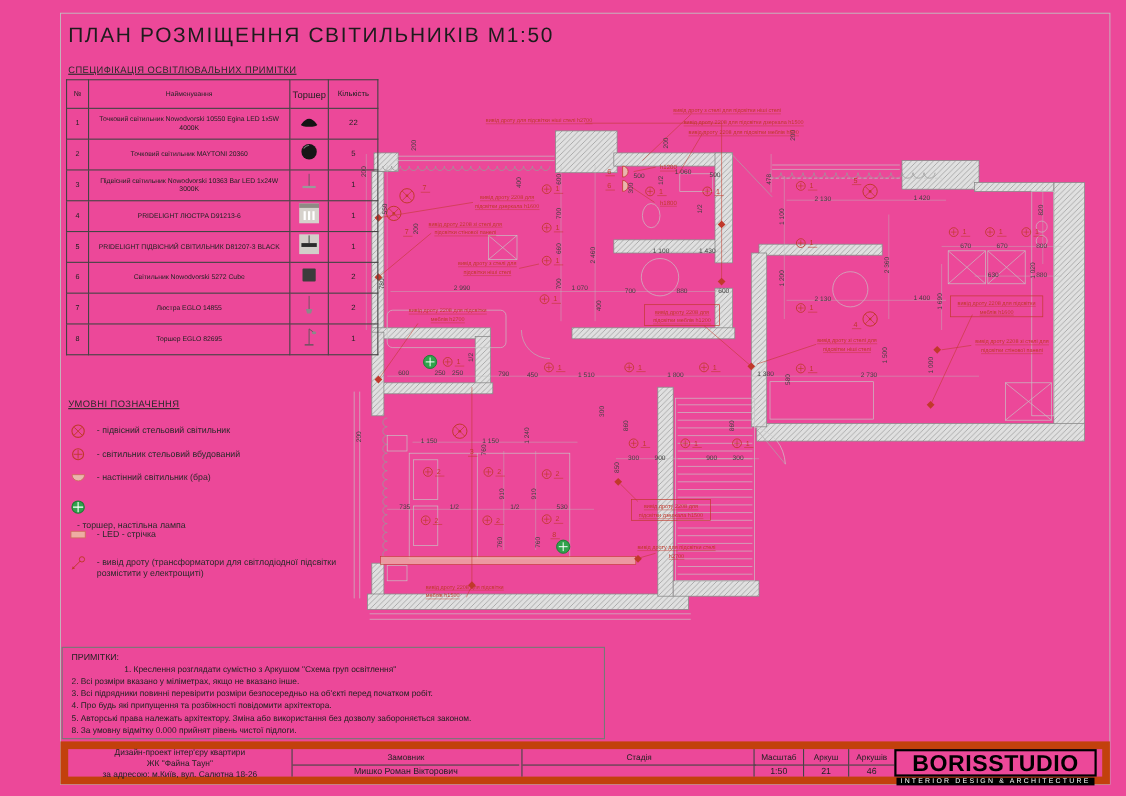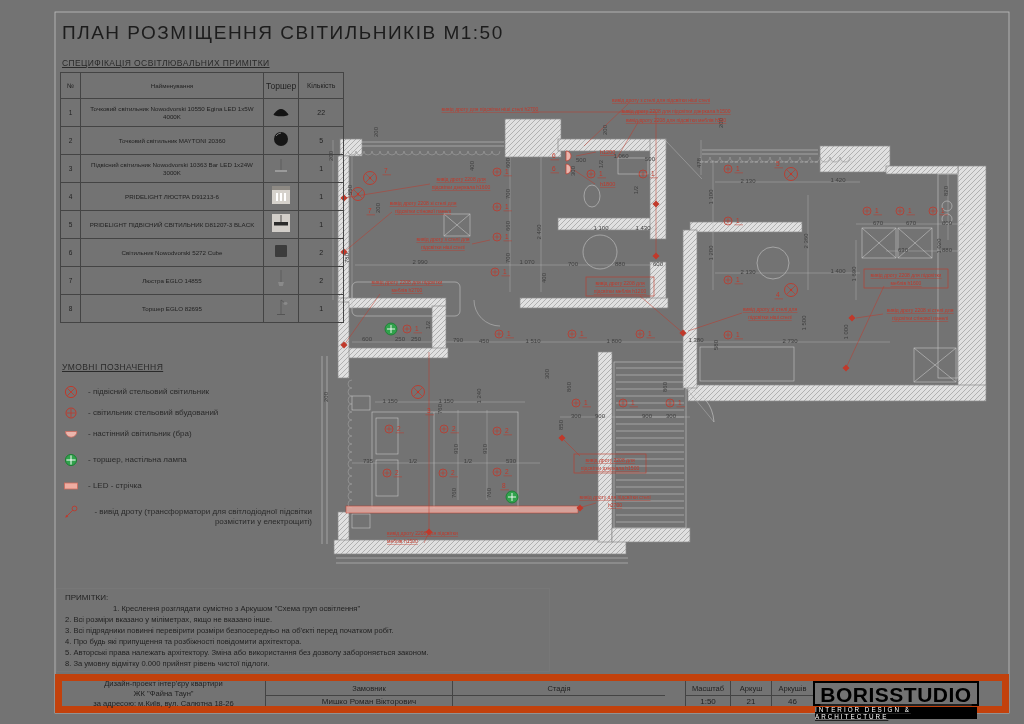--- a/index.html
+++ b/index.html
@@ -1,52 +1,52 @@
 <!DOCTYPE html>
 <html><head>
 <meta charset="utf-8">
 <style>
   html,body{margin:0;padding:0;background:#fff;}
   body{font-family:"Liberation Sans","DejaVu Sans",sans-serif;color:#222;}
-  #sheet{position:relative;width:1024px;height:724px;background:#737373;overflow:hidden;}
+  #sheet{position:relative;width:1024px;height:724px;background:#ec4899;overflow:hidden;}
   #plan-svg{position:absolute;left:0;top:0;}
   .abs{position:absolute;}
   #title{left:62px;top:22px;font-size:19px;font-weight:300;letter-spacing:1.5px;color:#1c1c1c;white-space:nowrap;}
   .sec-head{font-size:8.5px;letter-spacing:.4px;text-decoration:underline;color:#2a2a2a;white-space:nowrap;}
   
   #spec-table{left:60px;top:72px;border-collapse:collapse;}
   #spec-table td,#spec-table th{border:1px solid #444;padding:0 2px;text-align:center;vertical-align:middle;}
   #spec-table th{font-weight:normal;font-size:8.5px;}
   #spec-table .c-num{width:15px;font-size:6.5px;}
   #spec-table .c-name{width:178px;font-size:6.2px;line-height:7.5px;}
   #spec-table .c-sk{width:30px;}
   #spec-table .c-qty{width:40px;font-size:7px;}
   #spec-table thead tr{height:26px;}
   #spec-table tbody tr{height:28px;}
   
   #legend{left:62px;top:362px;width:250px;}
-  .lg-item{position:absolute;left:0;display:flex;align-items:flex-start;text-align:right;}
+  .lg-item{position:absolute;left:0;display:flex;align-items:flex-start;}
   .lg-ico{width:18px;height:16px;flex:0 0 18px;display:flex;align-items:center;justify-content:center;}
   .lg-txt{font-size:8px;line-height:10px;color:#2a2a2a;padding-left:8px;padding-top:3px;}
   
   #notes{left:56px;top:588px;width:492px;height:82px;border:1px solid #777;}
   #notes-head{position:absolute;left:8px;top:4px;font-size:8px;color:#222;}
   .note-line{position:absolute;left:8px;font-size:7.6px;color:#222;white-space:nowrap;}
   
   #tblock{left:55px;top:674px;width:954px;height:39px;border:7px solid #c2410c;box-sizing:border-box;}
   .tb-cell{position:absolute;top:0;height:100%;border-left:1px solid #444;box-sizing:border-box;}
   .tb-label{position:absolute;left:0;right:0;top:0;height:15px;line-height:15px;text-align:center;font-size:7.5px;border-bottom:1px solid #444;box-sizing:border-box;white-space:nowrap;}
   .tb-value{position:absolute;left:0;right:0;top:15px;bottom:0;display:flex;align-items:center;justify-content:center;font-size:8px;white-space:nowrap;}
   #tb-project{left:0;width:203px;border-left:none;display:flex;flex-direction:column;align-items:center;justify-content:center;font-size:7.6px;line-height:10px;}
   #tb-customer{left:203px;width:207px;}
-  #tb-stage{left:390px;width:213px;padding-left:44px;}
+  #tb-stage{left:412px;width:213px;padding-left:44px;}
   #tb-scale{left:623px;width:45px;}
   #tb-sheet{left:668px;width:41px;}
   #tb-sheets{left:709px;width:42px;}
-  #tb-logo{left:751px;width:166px;border:2.5px solid #000;box-sizing:border-box;display:flex;flex-direction:column;text-decoration:underline;}
+  #tb-logo{left:751px;width:184px;border:2.5px solid #000;box-sizing:border-box;display:flex;flex-direction:column;}
   #logo-name{flex:1;display:flex;align-items:center;justify-content:center;font-size:21px;font-weight:bold;letter-spacing:.5px;color:#000;}
   #logo-sub{height:12px;background:#000;color:#fff;font-size:6.3px;letter-spacing:2px;display:flex;align-items:center;justify-content:center;}
 </style>
 </head>
 <body>
 
 <div id="sheet">
 
   <svg id="plan-svg" width="1024" height="724" viewBox="0 0 1024 724">
       <defs>
@@ -715,21 +715,21 @@
         <span class="lg-txt">- світильник стельовий вбудований</span>
       </div>
       <div class="lg-item" style="top: 64px; width: 250px;">
         <span class="lg-ico">
           <svg width="16" height="16" viewBox="0 0 16 16">
             <path d="M2.5,5.5 A5.7,5.7 0 0 0 13.9,5.5 Z" fill="#eab6ad" stroke="#cf6b5e" stroke-width="0.8"></path>
           </svg>
         </span>
         <span class="lg-txt">- настінний світильник (бра)</span>
       </div>
-      <div class="lg-item" style="top: 90px; width: 250px;">
+      <div class="lg-item" style="top: 90px; width: 250px; flex-direction: column;">
         <span class="lg-ico">
           <svg width="16" height="16" viewBox="0 0 16 16">
             <circle cx="8" cy="8" r="5.6" fill="#31a24c" stroke="#1e7e34" stroke-width="1"></circle>
             <line x1="8" y1="3.4" x2="8" y2="12.6" stroke="#fff" stroke-width="1"></line>
             <line x1="3.4" y1="8" x2="12.6" y2="8" stroke="#fff" stroke-width="1"></line>
           </svg>
         </span>
         <span class="lg-txt">- торшер, настільна лампа</span>
       </div>
       <div class="lg-item" style="top: 116px; width: 250px;">

